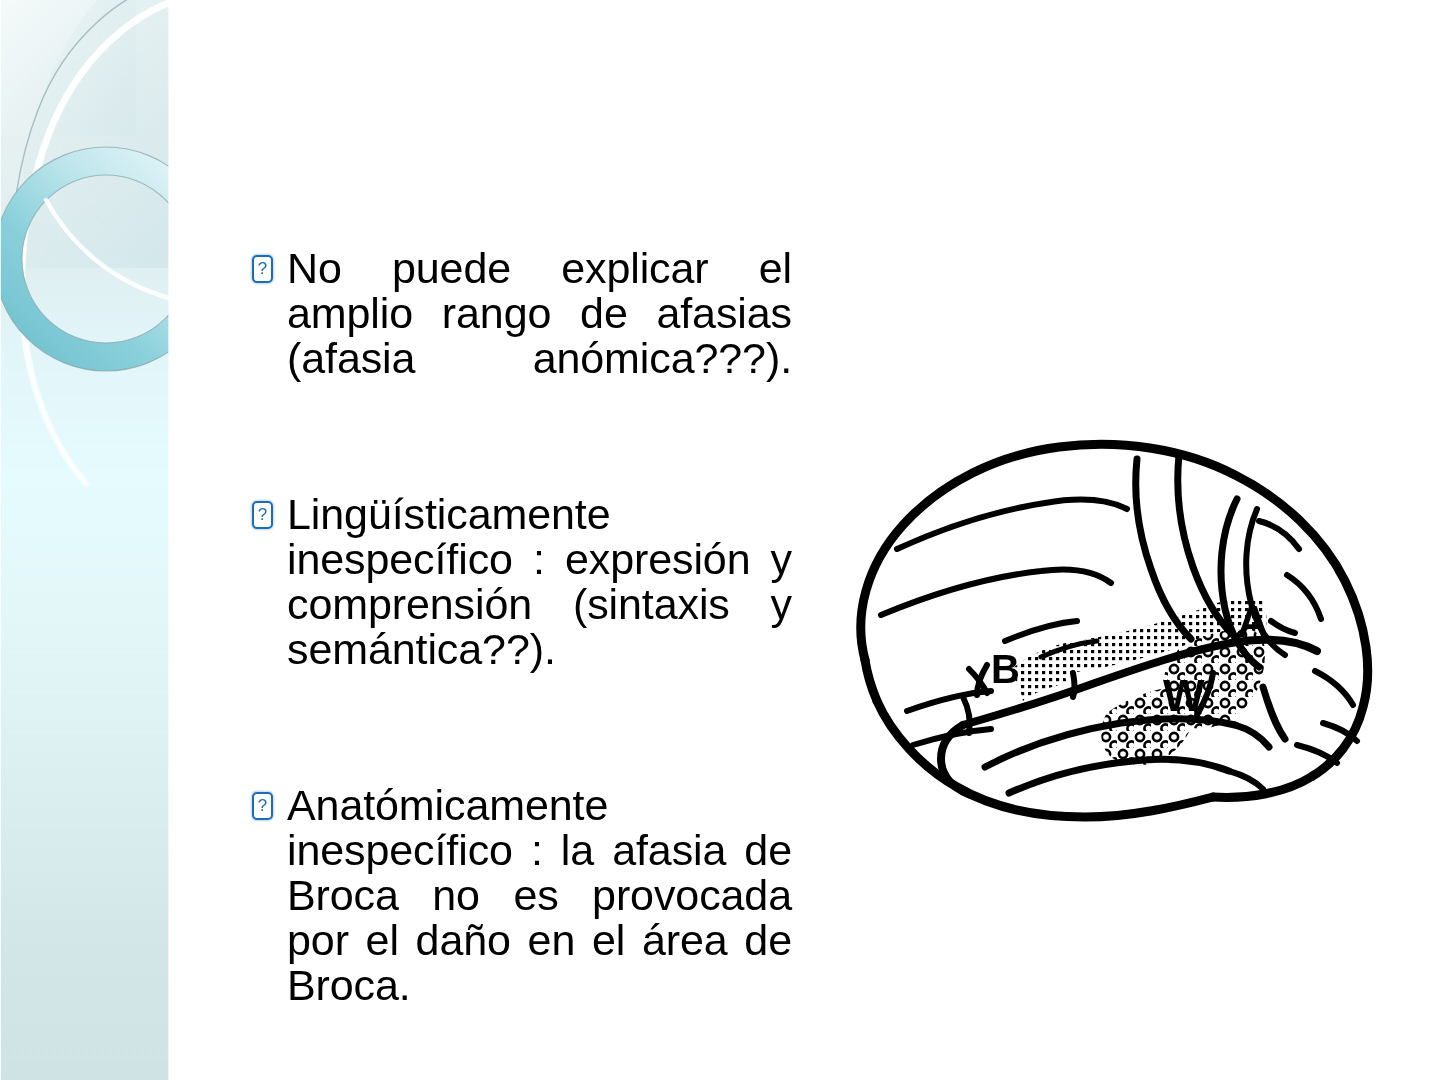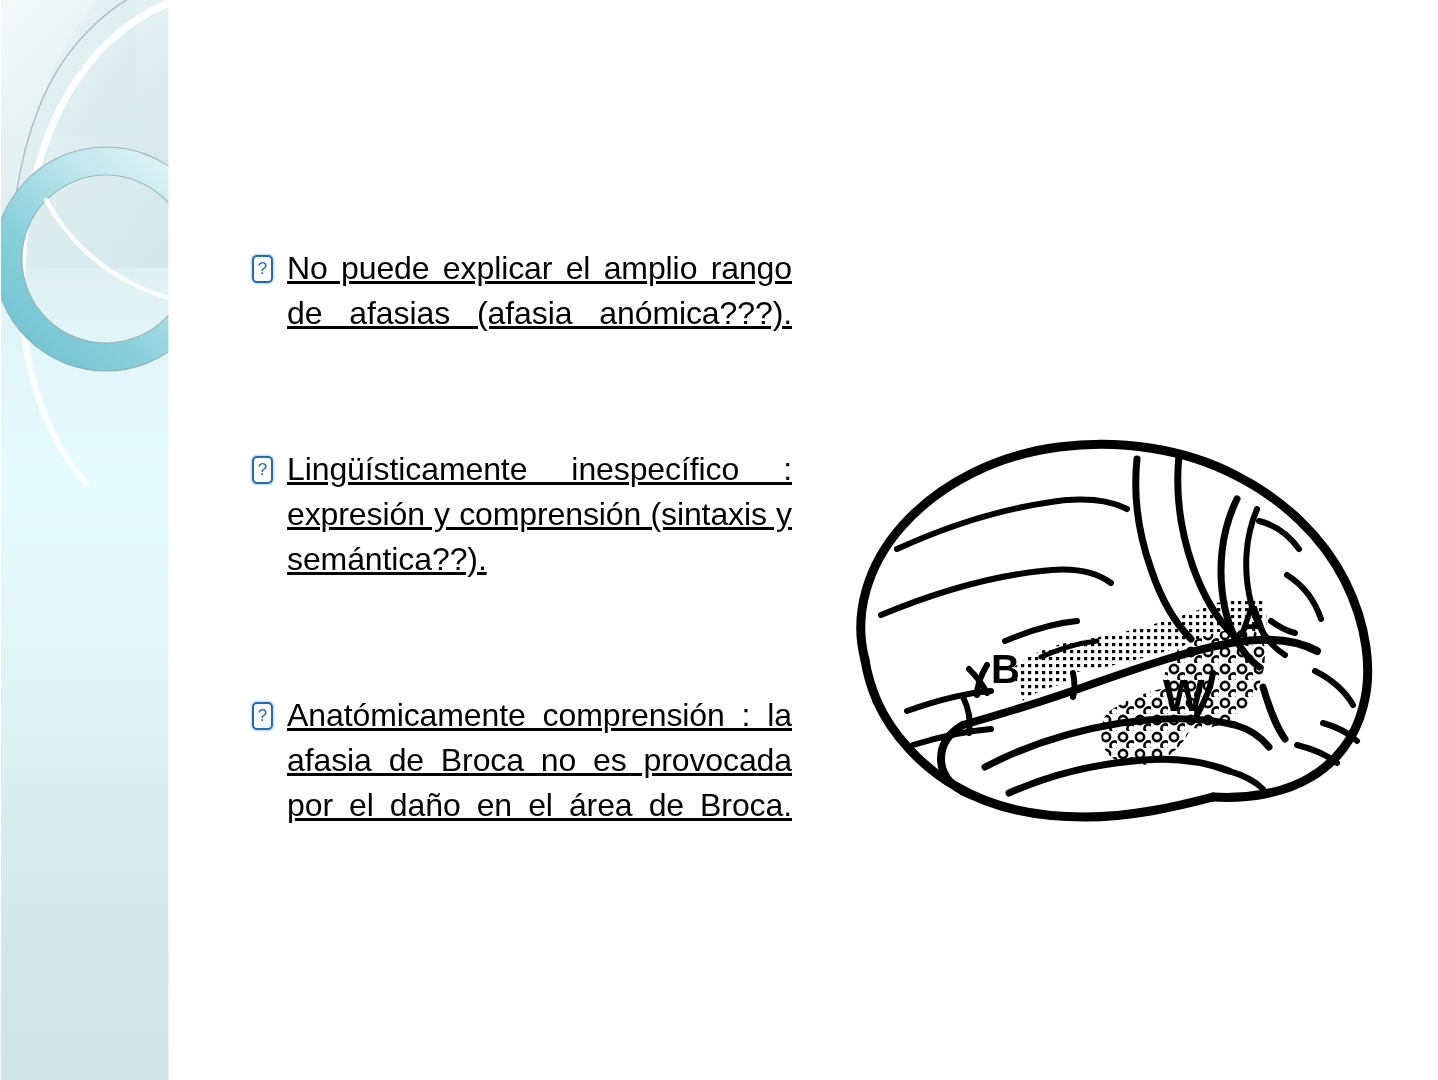--- a/index.html
+++ b/index.html
@@ -87,28 +87,27 @@
     font-size: 17px;
     line-height: 23px;
     text-align: center;
     font-family: "Liberation Sans", sans-serif;
     background: #ffffff;
     box-shadow: 0 0 0 1.5px #cfe3f4;
   }
 
   .bullet-text {
     flex: 1 1 auto;
-    font-size: 32px;
+    font-size: 43px;
     line-height: 45px;
     color: #000000;
     text-align: justify;
     text-justify: inter-word;
     font-family: "Liberation Sans", sans-serif;
     letter-spacing: -0.1px;
-    text-decoration: underline;
   }
   
   .bullet-text::after {
     content: "";
     display: inline-block;
     width: 100%;
   }
 
   
   .figure {
@@ -181,21 +180,21 @@
       <span class="bullet-text">No puede explicar el amplio rango de afasias (afasia anómica???).</span>
     </div>
 
     <div class="bullet-row">
       <span class="bullet-marker">?</span>
       <span class="bullet-text">Lingüísticamente inespecífico : expresión y comprensión (sintaxis y semántica??).</span>
     </div>
 
     <div class="bullet-row">
       <span class="bullet-marker">?</span>
-      <span class="bullet-text">Anatómicamente comprensión : la afasia de Broca no es provocada por el daño en el área de Broca.</span>
+      <span class="bullet-text">Anatómicamente inespecífico : la afasia de Broca no es provocada por el daño en el área de Broca.</span>
     </div>
 
   </div>
 
   <div class="figure">
     <svg width="555" height="420" viewBox="0 0 555 420">
       <defs>
 
         <pattern id="fineDots" width="7" height="7" patternUnits="userSpaceOnUse">
           <rect width="7" height="7" fill="#ffffff"></rect>

